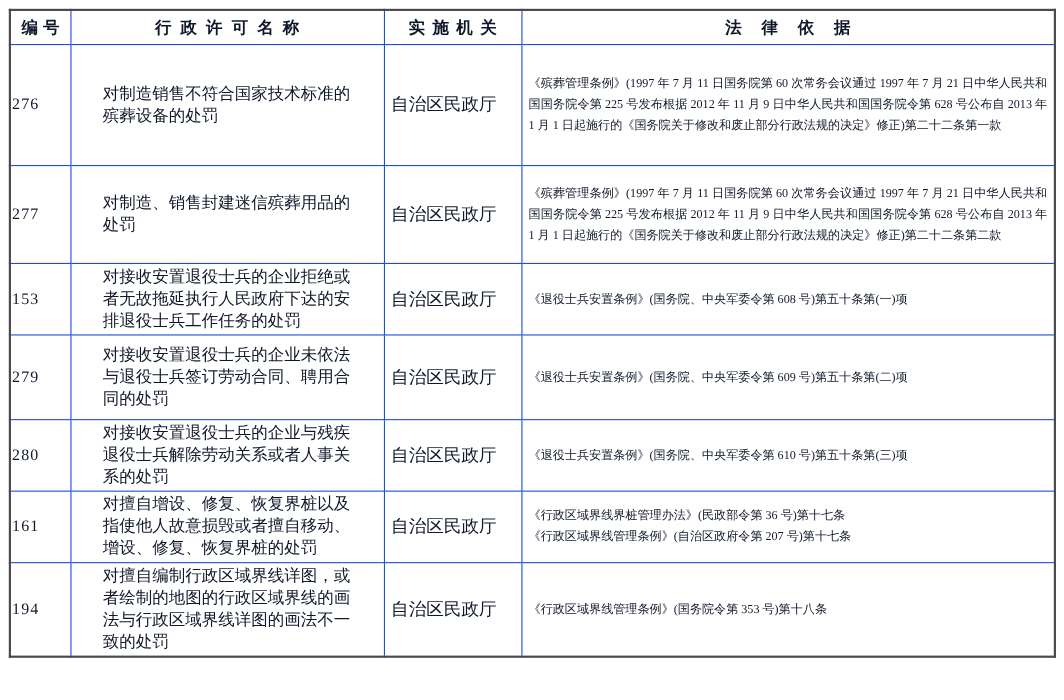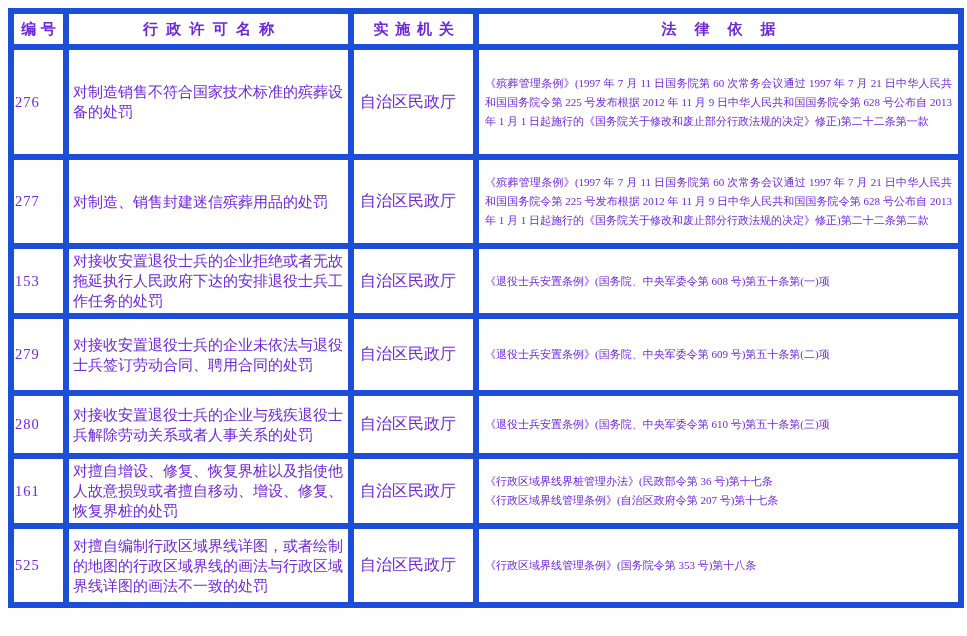--- a/index.html
+++ b/index.html
@@ -14,23 +14,23 @@
   }
   table.doc-table {
     border-collapse: collapse;
     table-layout: fixed;
     width: 950px;
     margin: 8px 0 0 8px;
     border: 2px solid #4b4b4b;
     background: #ffffff;
   }
   .doc-table th, .doc-table td {
-    border: 6px solid #1d4ed8;
+    border: 1px solid #1d4ed8;
     vertical-align: middle;
-    color: #6d28d9;
+    color: #0f172a;
     overflow: hidden;
   }
   
   .doc-table th {
     font-weight: bold;
     font-size: 15px;
     text-align: center;
     height: 30px;
     padding: 0 2px;
     white-space: nowrap;
@@ -41,21 +41,21 @@
   th.h-legal  { letter-spacing: 1.2em;  text-indent: 1.2em; }
   
   td.c-id {
     text-align: left;
     font-size: 14.5px;
     letter-spacing: 1px;
   }
   td.c-name {
     font-size: 15px;
     line-height: 20px;
-    padding: 2px 4px;
+    padding: 2px 29px;
     text-align: left;
   }
   td.c-agency {
     font-size: 16px;
     padding: 2px 6px;
     text-align: left;
     white-space: nowrap;
   }
   td.c-legal {
     font-size: 11px;
@@ -116,19 +116,19 @@
       <td class="c-legal">《退役士兵安置条例》(国务院、中央军委令第 610 号)第五十条第(三)项</td>
     </tr>
     <tr style="height:62px">
       <td class="c-id">161</td>
       <td class="c-name">对擅自增设、修复、恢复界桩以及指使他人故意损毁或者擅自移动、增设、修复、恢复界桩的处罚</td>
       <td class="c-agency">自治区民政厅</td>
       <td class="c-legal">《行政区域界线界桩管理办法》(民政部令第 36 号)第十七条
 《行政区域界线管理条例》(自治区政府令第 207 号)第十七条</td>
     </tr>
     <tr style="height:79px">
-      <td class="c-id">525</td>
+      <td class="c-id">194</td>
       <td class="c-name">对擅自编制行政区域界线详图，或者绘制的地图的行政区域界线的画法与行政区域界线详图的画法不一致的处罚</td>
       <td class="c-agency">自治区民政厅</td>
       <td class="c-legal">《行政区域界线管理条例》(国务院令第 353 号)第十八条</td>
     </tr>
   </tbody>
 </table>
 
 </body></html>

